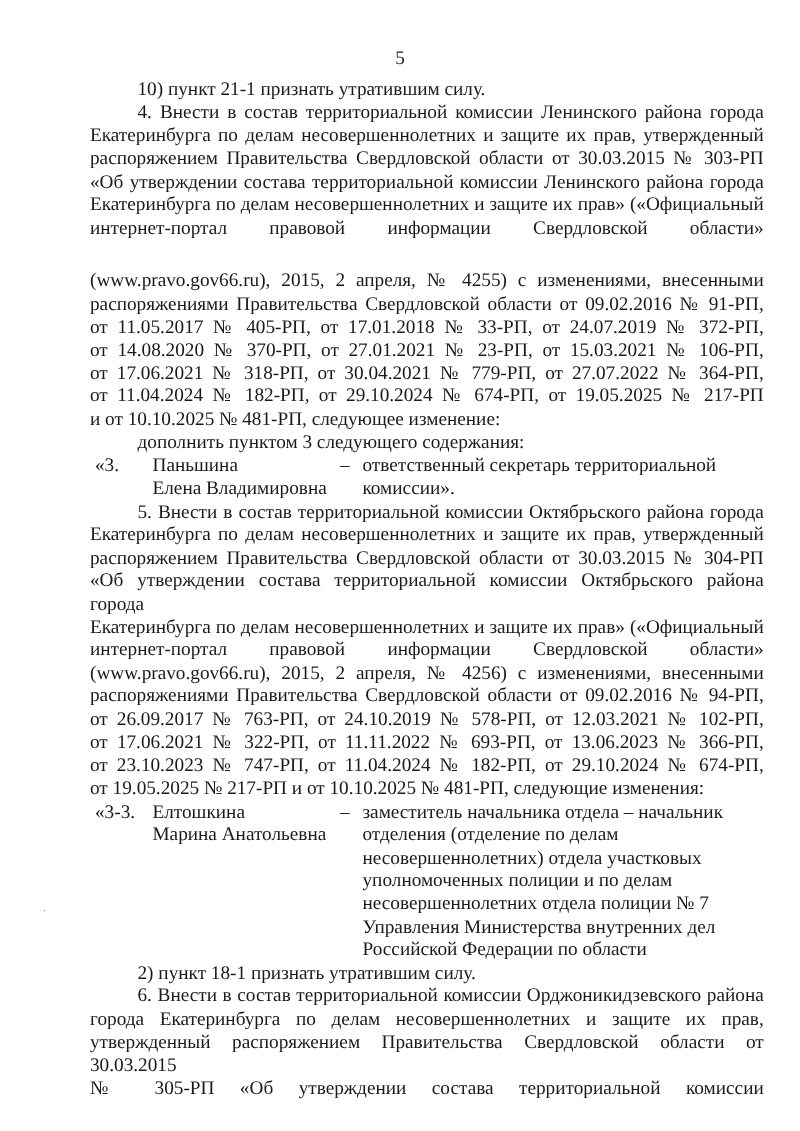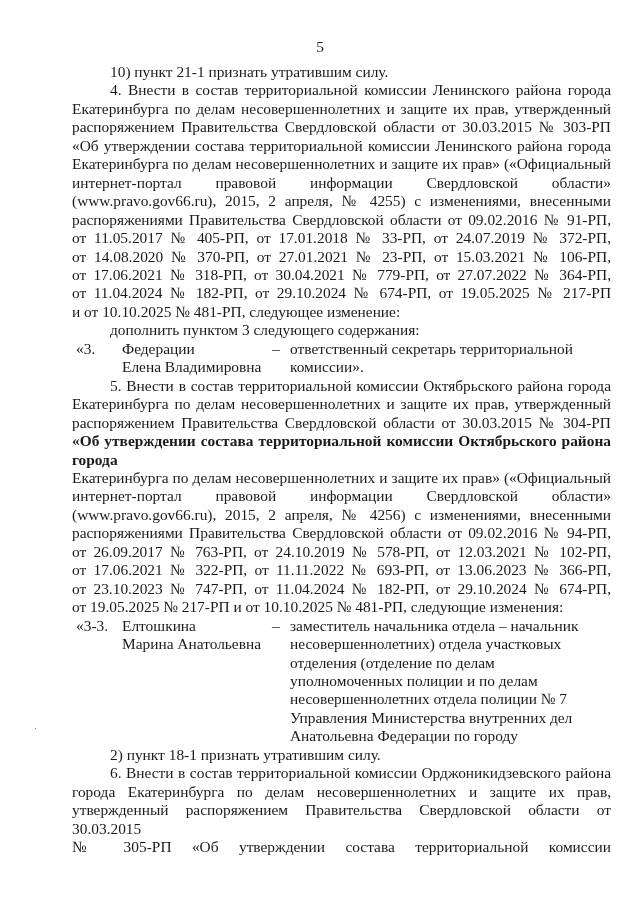--- a/index.html
+++ b/index.html
@@ -43,72 +43,72 @@
 
     <div class="p indent">10) пункт 21-1 признать утратившим силу.</div>
 
     <div>
       <span class="line" style="padding-left: 38px; white-space: normal; width: 501px;">4. Внести в состав территориальной комиссии Ленинского района города</span>
       <span class="line" style="white-space: normal; width: 539px;">Екатеринбурга по делам несовершеннолетних и защите их прав, утвержденный</span>
       <span class="line" style="white-space: normal; width: 539px;">распоряжением Правительства Свердловской области от 30.03.2015 № 303-РП</span>
       <span class="line" style="white-space: normal; width: 539px;">«Об утверждении состава территориальной комиссии Ленинского района города</span>
       <span class="line" style="white-space: normal; width: 539px;">Екатеринбурга по делам несовершеннолетних и защите их прав» («Официальный</span>
       <span class="line" style="white-space: normal; width: 539px;">интернет-портал правовой информации Свердловской области»</span>
-      <span class="line" style="white-space: normal; width: 539px;">(www.pravo.gov66.ru), 2015, 2 апреля, № 4255) с изменениями, внесенными</span>
+      <span class="line" style="white-space: normal; width: 539px; margin-top: 24px;">(www.pravo.gov66.ru), 2015, 2 апреля, № 4255) с изменениями, внесенными</span>
       <span class="line" style="white-space: normal; width: 539px;">распоряжениями Правительства Свердловской области от 09.02.2016 № 91-РП,</span>
       <span class="line" style="white-space: normal; width: 539px;">от 11.05.2017 № 405-РП, от 17.01.2018 № 33-РП, от 24.07.2019 № 372-РП,</span>
       <span class="line" style="white-space: normal; width: 539px;">от 14.08.2020 № 370-РП, от 27.01.2021 № 23-РП, от 15.03.2021 № 106-РП,</span>
       <span class="line" style="white-space: normal; width: 539px;">от 17.06.2021 № 318-РП, от 30.04.2021 № 779-РП, от 27.07.2022 № 364-РП,</span>
       <span class="line" style="white-space: normal; width: 539px;">от 11.04.2024 № 182-РП, от 29.10.2024 № 674-РП, от 19.05.2025 № 217-РП</span>
       <span class="line left" style="white-space: normal; width: 539px;">и от 10.10.2025 № 481-РП, следующее изменение:</span>
       <div class="p indent">дополнить пунктом 3 следующего содержания:</div>
 
       <div class="member">
         <span class="num">«3.</span>
         <span class="name">
-          <span class="role-line">Федерации</span>
+          <span class="role-line">Паньшина</span>
           <span class="role-line">Елена Владимировна</span>
         </span>
         <span class="dash">–</span>
         <span class="role">
           <span class="role-line">ответственный секретарь территориальной</span>
           <span class="role-line">комиссии».</span>
         </span>
       </div>
     </div>
 
     <div>
       <span class="line" style="padding-left: 38px; white-space: normal; width: 501px;">5. Внести в состав территориальной комиссии Октябрьского района города</span>
       <span class="line" style="white-space: normal; width: 539px;">Екатеринбурга по делам несовершеннолетних и защите их прав, утвержденный</span>
       <span class="line" style="white-space: normal; width: 539px;">распоряжением Правительства Свердловской области от 30.03.2015 № 304-РП</span>
-      <span class="line" style="white-space: normal; width: 539px; font-weight: bold;">«Об утверждении состава территориальной комиссии Октябрьского района города</span>
+      <span class="line" style="white-space: normal; width: 539px;">«Об утверждении состава территориальной комиссии Октябрьского района города</span>
       <span class="line" style="white-space: normal; width: 539px;">Екатеринбурга по делам несовершеннолетних и защите их прав» («Официальный</span>
       <span class="line" style="white-space: normal; width: 539px;">интернет-портал правовой информации Свердловской области»</span>
       <span class="line" style="white-space: normal; width: 539px;">(www.pravo.gov66.ru), 2015, 2 апреля, № 4256) с изменениями, внесенными</span>
       <span class="line" style="white-space: normal; width: 539px;">распоряжениями Правительства Свердловской области от 09.02.2016 № 94-РП,</span>
       <span class="line" style="white-space: normal; width: 539px;">от 26.09.2017 № 763-РП, от 24.10.2019 № 578-РП, от 12.03.2021 № 102-РП,</span>
       <span class="line" style="white-space: normal; width: 539px;">от 17.06.2021 № 322-РП, от 11.11.2022 № 693-РП, от 13.06.2023 № 366-РП,</span>
       <span class="line" style="white-space: normal; width: 539px;">от 23.10.2023 № 747-РП, от 11.04.2024 № 182-РП, от 29.10.2024 № 674-РП,</span>
       <span class="line left" style="white-space: normal; width: 539px;">от 19.05.2025 № 217-РП и от 10.10.2025 № 481-РП, следующие изменения:</span>
 
       <div class="member">
         <span class="num">«3-3.</span>
         <span class="name">
           <span class="role-line">Елтошкина</span>
           <span class="role-line">Марина Анатольевна</span>
         </span>
         <span class="dash">–</span>
         <span class="role">
           <span class="role-line">заместитель начальника отдела – начальник</span>
+          <span class="role-line">отделения (отделение по делам</span>
           <span class="role-line">несовершеннолетних) отдела участковых</span>
-          <span class="role-line">отделения (отделение по делам</span>
           <span class="role-line">уполномоченных полиции и по делам</span>
           <span class="role-line">несовершеннолетних отдела полиции № 7</span>
           <span class="role-line">Управления Министерства внутренних дел</span>
-          <span class="role-line">Анатольевна Федерации по городу</span>
+          <span class="role-line">Российской Федерации по области</span>
         </span>
       </div>
       <div class="p indent">2) пункт 18-1 признать утратившим силу.</div>
     </div>
 
     <div>
       <span class="line" style="padding-left: 38px; white-space: normal; width: 501px;">6. Внести в состав территориальной комиссии Орджоникидзевского района</span>
       <span class="line" style="white-space: normal; width: 539px;">города Екатеринбурга по делам несовершеннолетних и защите их прав,</span>
       <span class="line" style="white-space: normal; width: 539px;">утвержденный распоряжением Правительства Свердловской области от 30.03.2015</span>
       <span class="line" style="white-space: normal; width: 539px;">№ 305-РП «Об утверждении состава территориальной комиссии</span>

